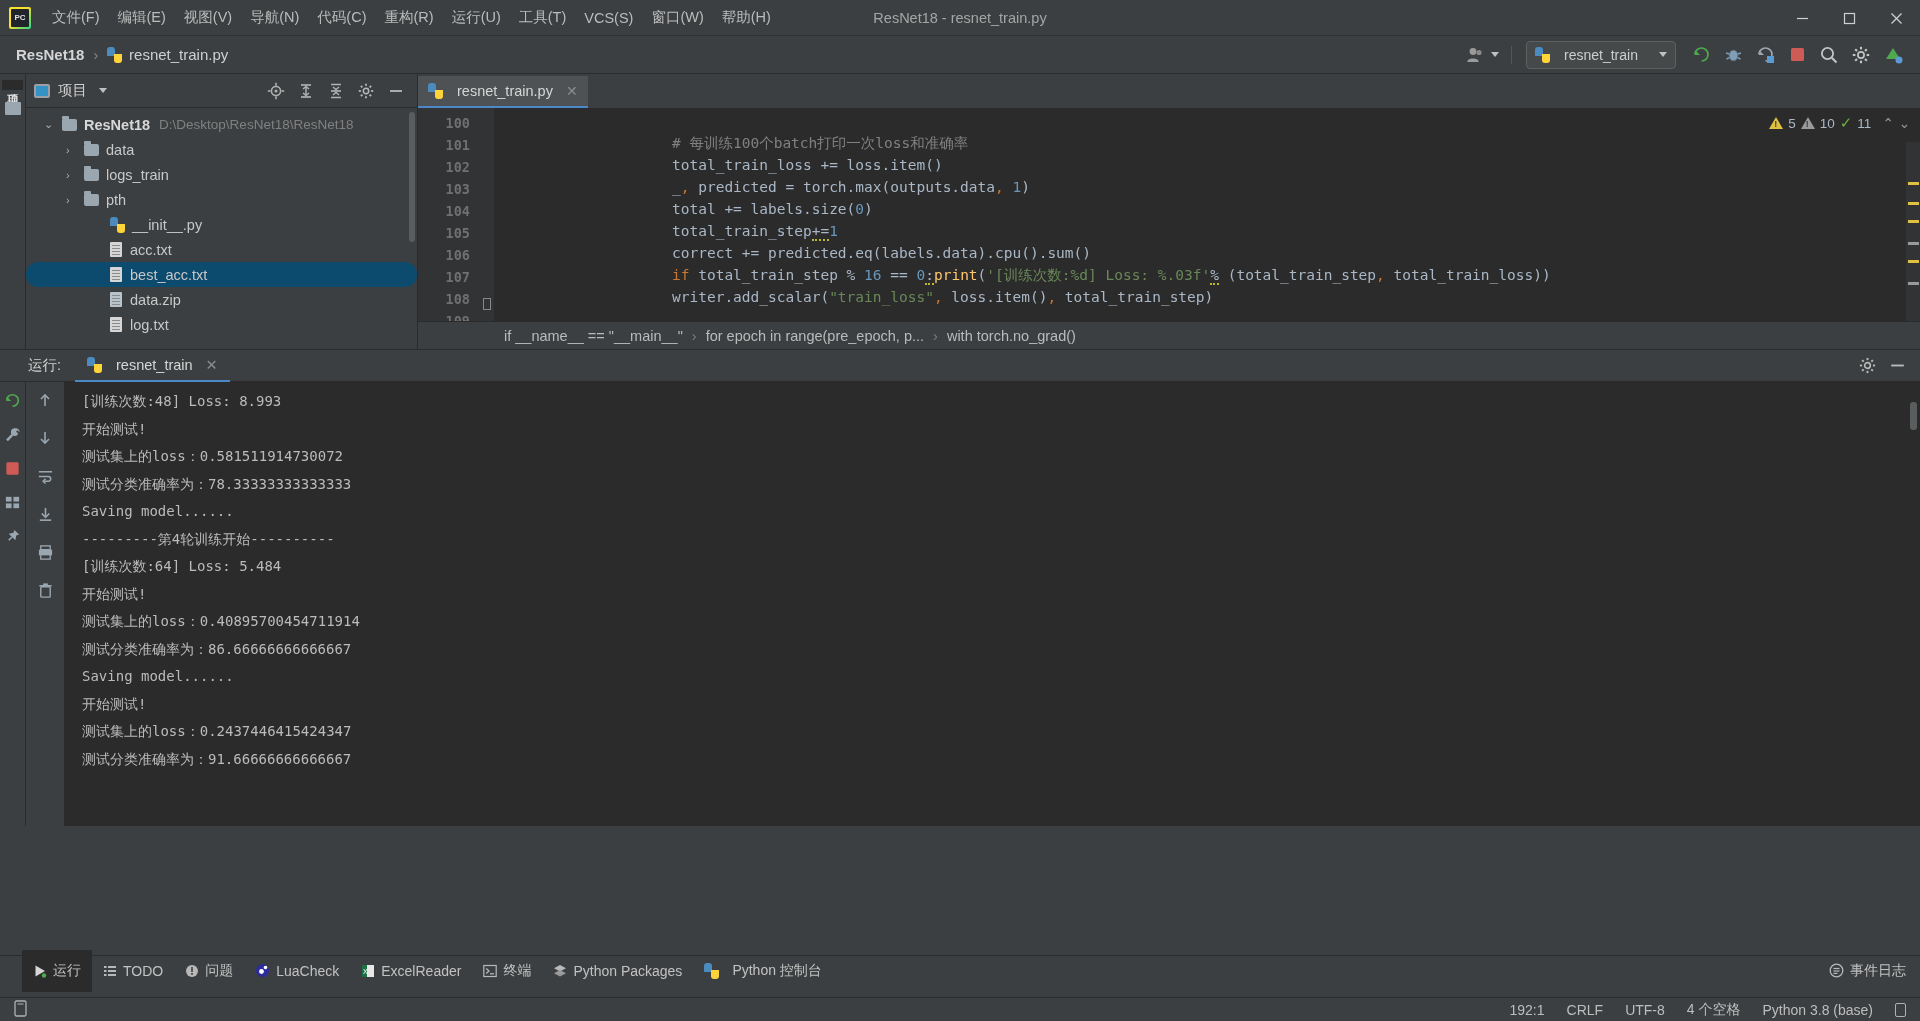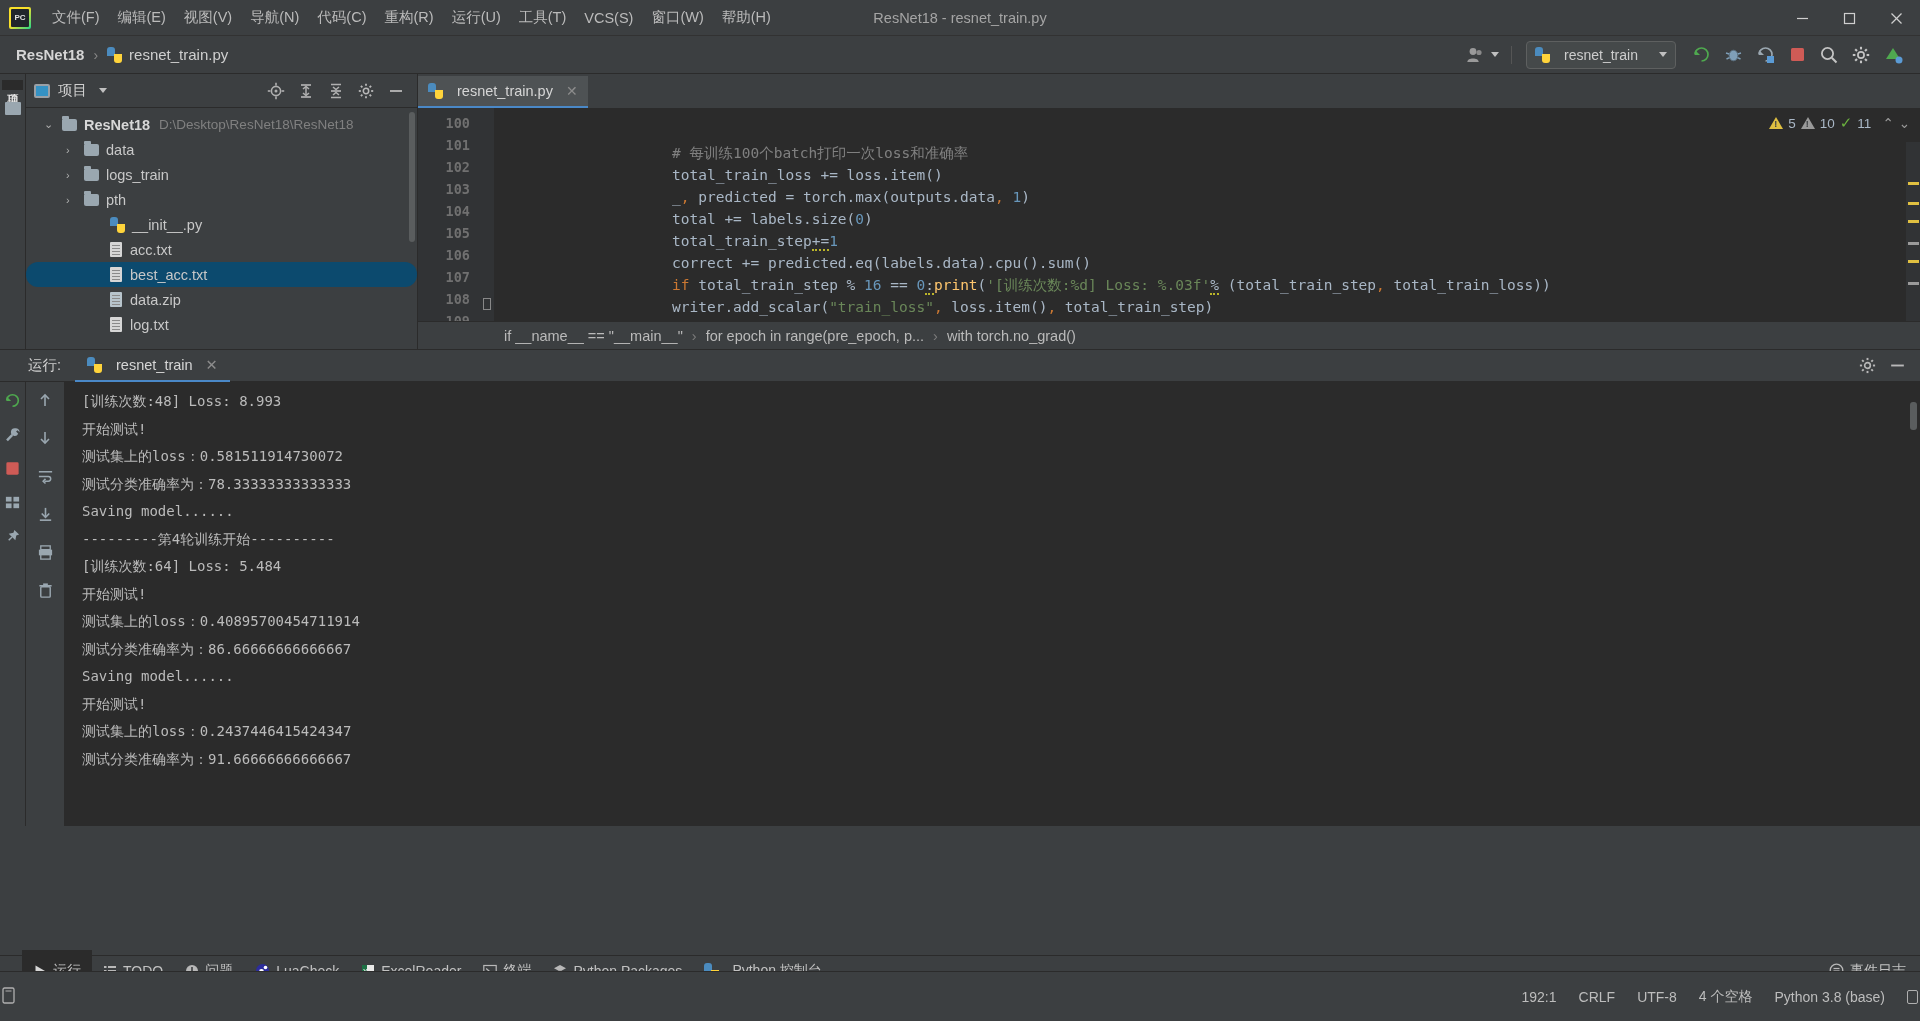--- a/index.html
+++ b/index.html
@@ -143,21 +143,21 @@
   .gutter {
     width:62px; background:#313335; text-align:right; padding-right:10px;
     font-family:"DejaVu Sans Mono","Liberation Mono",monospace; font-size:13.5px;
     color:#707070; padding-top:4px; flex:none;font-weight:bold;
   }
   .gutter div{height:22px;line-height:22px;}
   .foldcol{width:14px;background:#313335;flex:none;position:relative;}
   .fold-marker{position:absolute;top:190px;left:3px;width:8px;height:12px;border:1px solid #888;}
   .codebody {
     flex:1; font-family:"DejaVu Sans Mono","Liberation Mono",monospace;
-    font-size:14.5px; padding-top:12px; color:#a9b7c6; overflow:hidden; position:relative;
+    font-size:14.5px; padding-top:2px; color:#a9b7c6; overflow:hidden; position:relative;
   }
   .cline{height:22px;line-height:22px;white-space:pre; padding-left:178px;}
   .k { color:#cc7832; }
   .s { color:#6a8759; }
   .n { color:#6897bb; }
   .c { color:#808080; }
   .f { color:#ffc66d; }
   .squiggle { border-bottom: 2px dotted #bbb529; }
 
   .insp-widget {
@@ -213,23 +213,23 @@
     position:absolute; left:0; right:0; bottom:36px; height:30px;
     background:#3c3f41; display:flex; align-items:center; border-top:1px solid #2b2b2b;
     padding-left:22px; font-size:14px; color:#c2c2c2;
   }
   .bb-item{display:flex;align-items:center;gap:6px;padding:0 11px;height:42px;}
   .bb-item.active{background:#2b2b2b;}
   .bb-right{margin-left:auto;display:flex;align-items:center;gap:6px;padding-right:14px;}
 
   
   .statusbar{
-    position:absolute;left:0;right:0;bottom:0;height:50px;background:#3c3f41;
+    position:absolute;left:0;right:0;bottom:0;height:24px;background:#3c3f41;
     display:flex;align-items:center;border-top:1px solid #2b2b2b;
-    font-size:14px;color:#bdbdbd;padding:0 2px;
+    font-size:14px;color:#bdbdbd;padding:0 14px;
   }
   .sb-right{margin-left:auto;display:flex;align-items:center;gap:22px;}
   .sb-item{white-space:nowrap;}
   .lockicon{width:11px;height:14px;border:1.6px solid #b0b0b0;border-radius:2px;position:relative;}
 </style>
 </head>
 <body>
 
 <div class="titlebar">
   <div class="pc-logo"></div>

